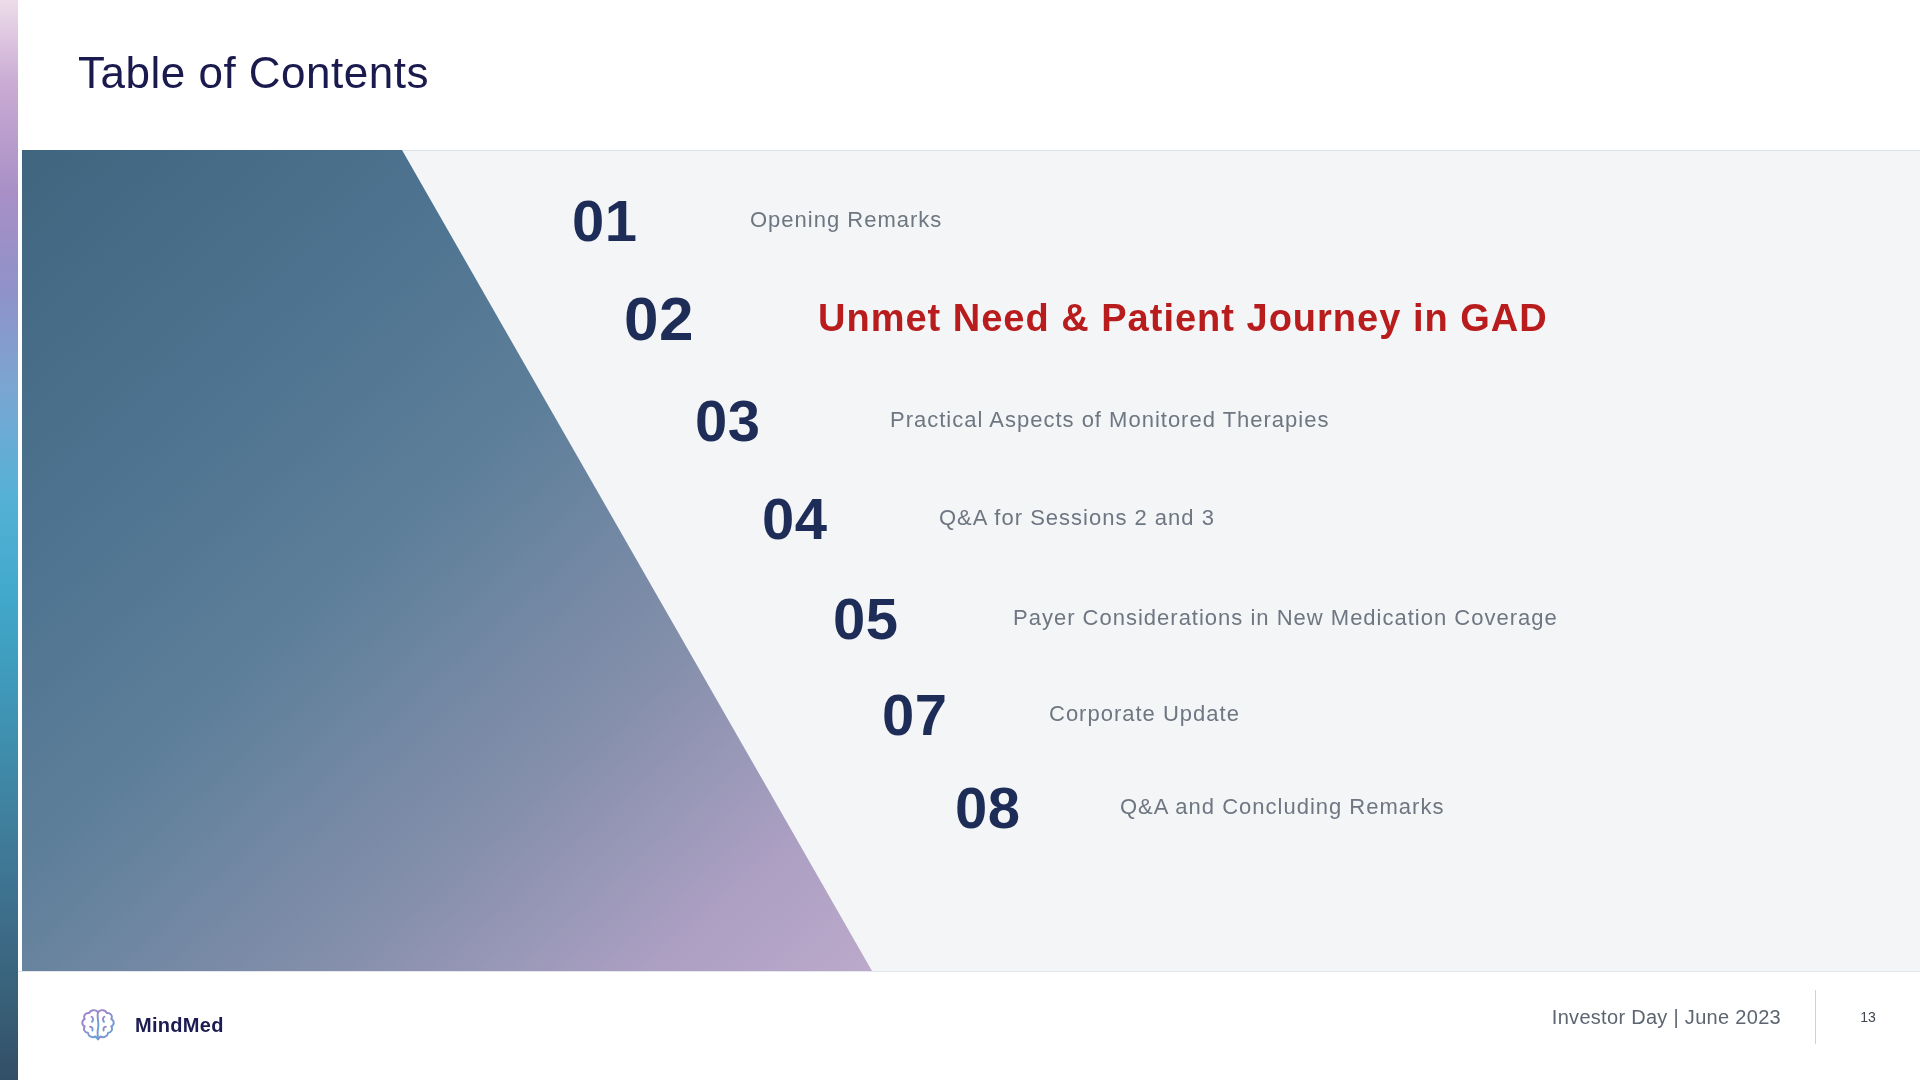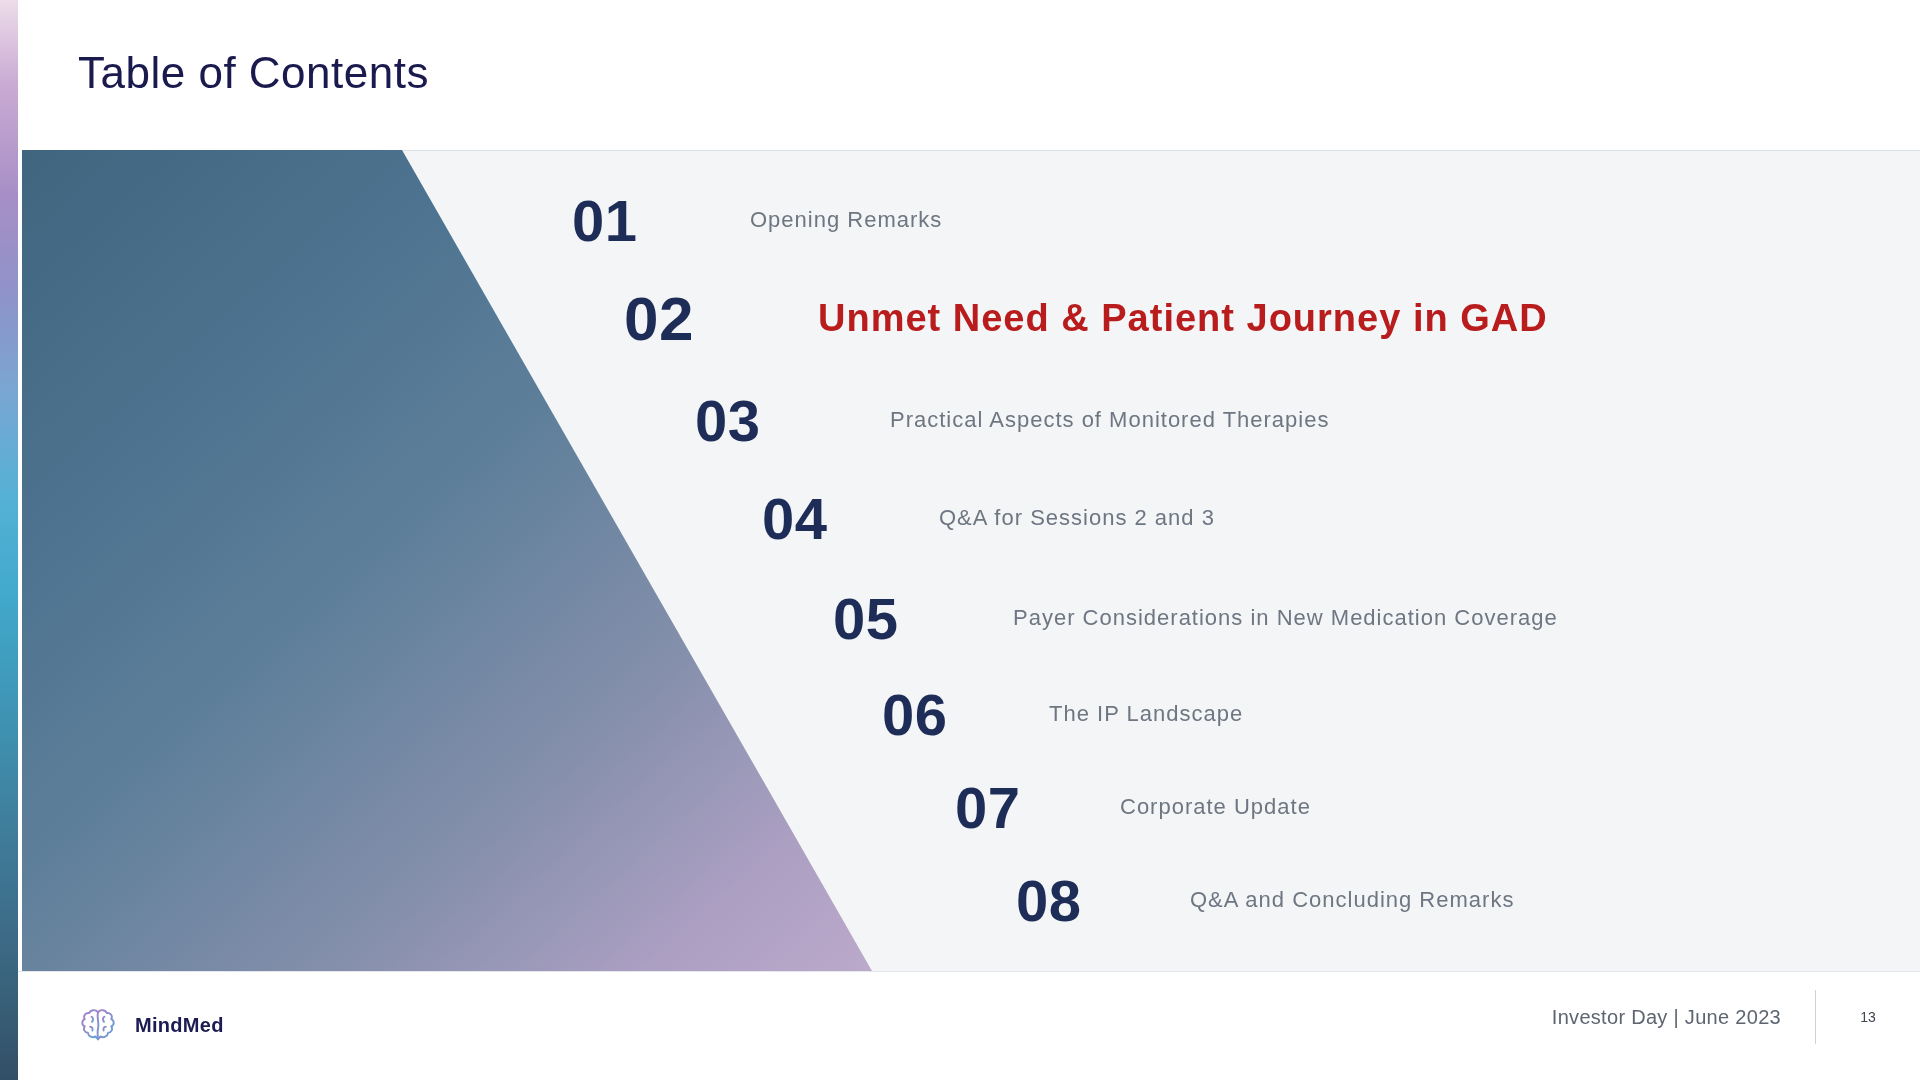--- a/index.html
+++ b/index.html
@@ -120,24 +120,20 @@
     </div>
       <div class="toc-row">
       <span class="toc-num">04</span>
       <span class="toc-label">Q&amp;A for Sessions 2 and 3</span>
     </div>
       <div class="toc-row">
       <span class="toc-num">05</span>
       <span class="toc-label">Payer Considerations in New Medication Coverage</span>
     </div>
       <div class="toc-row">
-      <span class="toc-num">06</span>
-      <span class="toc-label">The IP Landscape</span>
-    </div>
-      <div class="toc-row">
       <span class="toc-num">07</span>
       <span class="toc-label">Corporate Update</span>
     </div>
       <div class="toc-row">
       <span class="toc-num">08</span>
       <span class="toc-label">Q&amp;A and Concluding Remarks</span>
     </div>
     </div>
 
   <div class="footer"></div>

